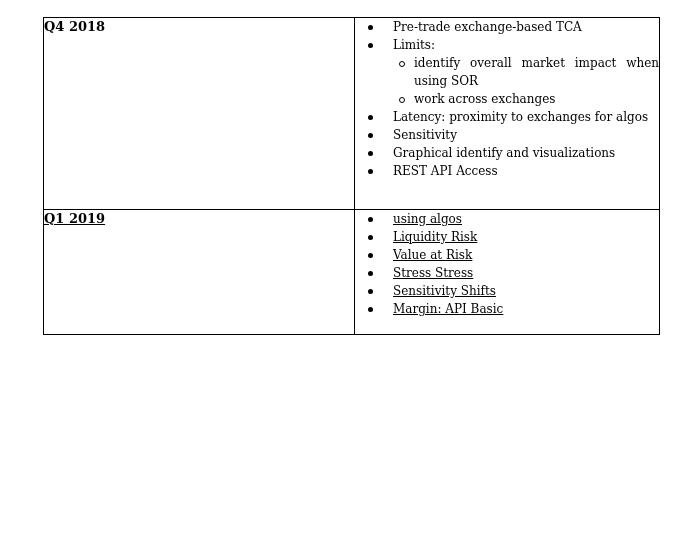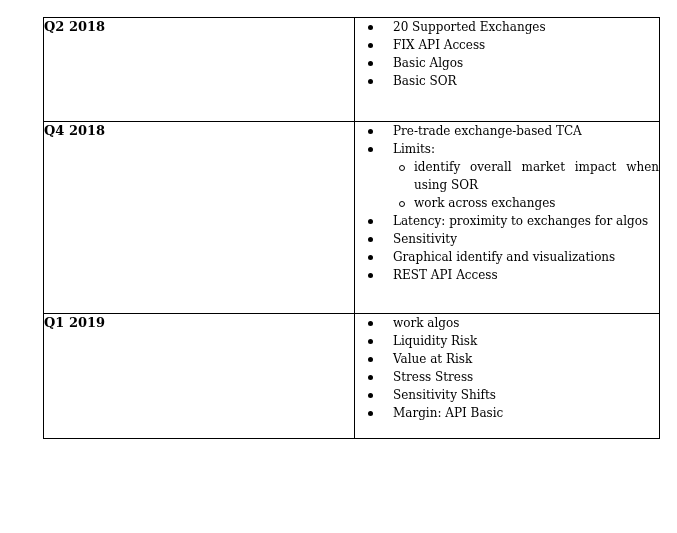--- a/index.html
+++ b/index.html
@@ -38,21 +38,21 @@
   }
   td.items-cell {
     width: 304px;
     padding: 5px 9px 4px 0;
     font-size: 12px;
     line-height: 18px;
   }
   tr.row-0 td { height: 103px; }
   tr.row-1 td { height: 67px; }
   tr.row-2 td { height: 191px; margin-top: 36px; }
-  tr.row-3 td { height: 124px; }
+  tr.row-3 td { height: 124px; text-decoration: underline; }
   .item {
     position: relative;
     padding-left: 38px;
     text-align: justify;
   }
   .item .bullet {
     position: absolute;
     left: 13px;
     top: 7px;
     width: 5px;
@@ -71,46 +71,37 @@
     background: transparent;
     border: 1px solid #000000;
   }
 </style>
 </head>
 <body>
 
 <div class="page">
   <table class="roadmap">
     <tbody>
-        <tr class="row-0">
-          <td class="quarter-cell"><span>Q2 2018</span></td>
-          <td class="items-cell">
-            <div class="item"><span class="bullet"></span><span>20 Supported Exchanges</span></div>
-            <div class="item"><span class="bullet"></span><span>FIX API Access</span></div>
-            <div class="item"><span class="bullet"></span><span>Basic Algos</span></div>
-            <div class="item"><span class="bullet"></span><span>Basic SOR</span></div>
-          </td>
-        </tr>
         <tr class="row-2">
           <td class="quarter-cell"><span>Q4 2018</span></td>
           <td class="items-cell">
             <div class="item"><span class="bullet"></span><span>Pre-trade exchange-based TCA</span></div>
             <div class="item"><span class="bullet"></span><span>Limits:</span></div>
             <div class="item sub"><span class="bullet"></span><span>identify overall market impact when using SOR</span></div>
             <div class="item sub"><span class="bullet"></span><span>work across exchanges</span></div>
             <div class="item"><span class="bullet"></span><span>Latency: proximity to exchanges for algos</span></div>
             <div class="item"><span class="bullet"></span><span>Sensitivity</span></div>
             <div class="item"><span class="bullet"></span><span>Graphical identify and visualizations</span></div>
             <div class="item"><span class="bullet"></span><span>REST API Access</span></div>
           </td>
         </tr>
         <tr class="row-3">
           <td class="quarter-cell"><span>Q1 2019</span></td>
           <td class="items-cell">
-            <div class="item"><span class="bullet"></span><span>work algos</span></div>
+            <div class="item"><span class="bullet"></span><span>using algos</span></div>
             <div class="item"><span class="bullet"></span><span>Liquidity Risk</span></div>
             <div class="item"><span class="bullet"></span><span>Value at Risk</span></div>
             <div class="item"><span class="bullet"></span><span>Stress Stress</span></div>
             <div class="item"><span class="bullet"></span><span>Sensitivity Shifts</span></div>
             <div class="item"><span class="bullet"></span><span>Margin: API Basic</span></div>
           </td>
         </tr>
       </tbody>
   </table>
 </div>

